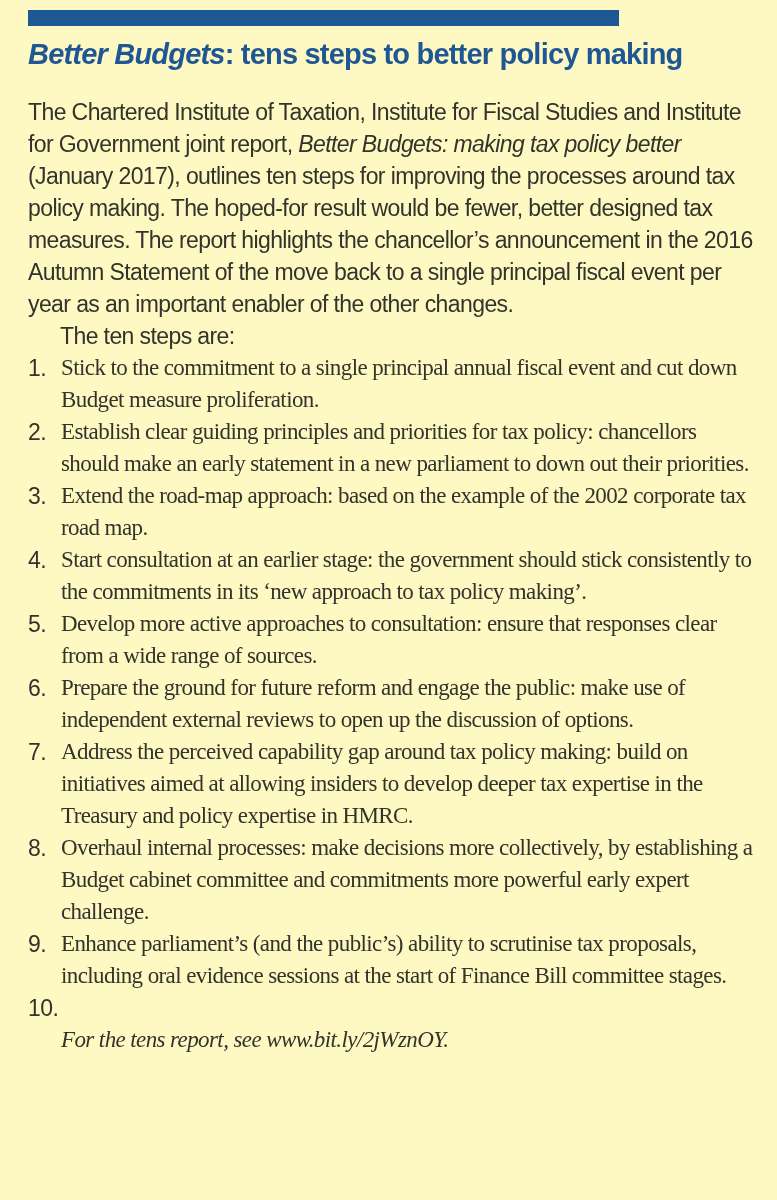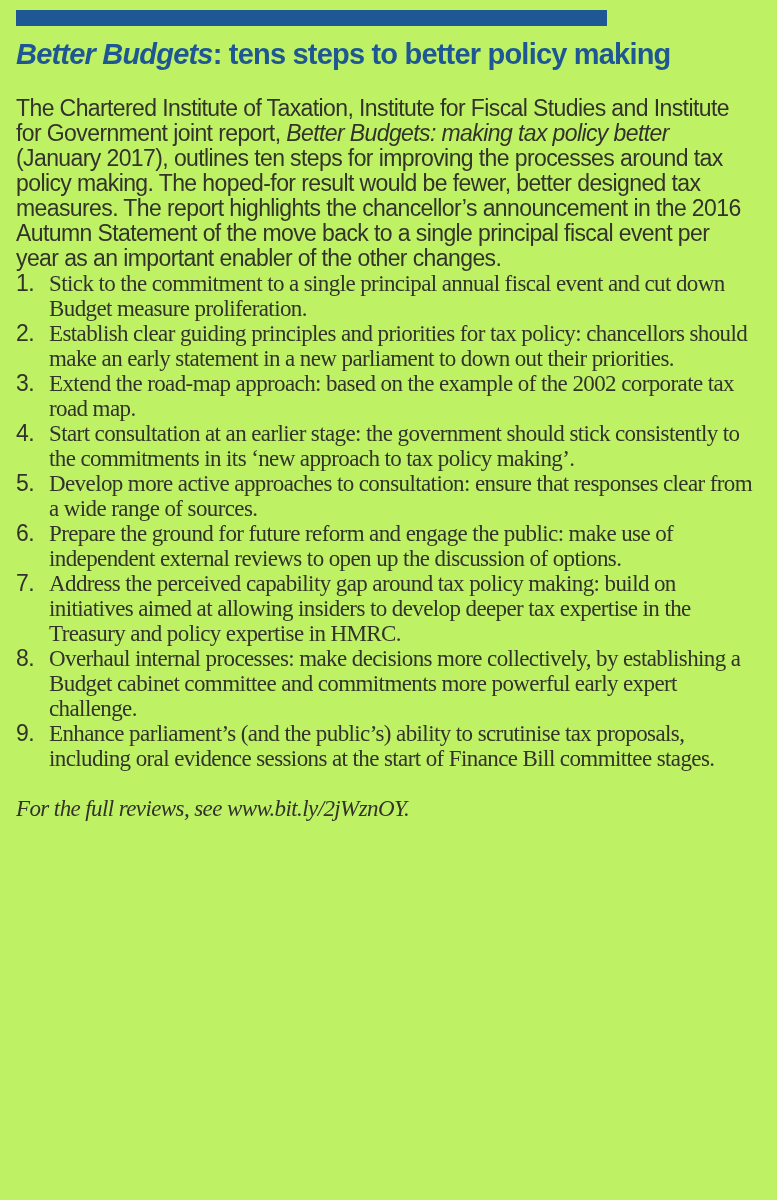--- a/index.html
+++ b/index.html
@@ -6,44 +6,44 @@
     margin: 0;
     padding: 0;
     background: #e9e5da;
     font-family: "Liberation Sans", sans-serif;
   }
   .page {
     position: relative;
     width: 777px;
     height: 1200px;
     box-sizing: border-box;
-    background: #bef264;
+    background: #fef9c3;
     color: #33322b;
-    padding: 10px 20px 0 16px;
+    padding: 10px 20px 0 28px;
     overflow: hidden;
   }
   .top-bar {
     width: 591px;
     height: 16px;
     background: #1f5795;
   }
   .page-title {
     margin: 12px 0 26px 0;
     font-size: 29px;
     line-height: 32px;
     font-weight: bold;
     letter-spacing: -0.8px;
     color: #1f5795;
   }
   .page-title .em {
     font-style: italic;
   }
   .body-text {
     font-size: 23px;
-    line-height: 25px;
+    line-height: 32px;
     letter-spacing: -0.6px;
     margin-top: 20px;
   }
   .intro {
     margin: 0;
   }
   .intro .em {
     font-style: italic;
   }
   .list-lead {
@@ -76,20 +76,21 @@
 <div class="page">
 
   <div class="top-bar"></div>
 
   <h1 class="page-title"><span class="em">Better Budgets</span><span>: tens steps to better policy making</span></h1>
 
   <div class="body-text">
 
     <p class="intro"><span>The Chartered Institute of Taxation, Institute for Fiscal Studies and Institute for Government joint report, </span><span class="em">Better Budgets: making tax policy better</span><span> (January 2017), outlines ten steps for improving the processes around tax policy making. The hoped-for result would be fewer, better designed tax measures. The report highlights the chancellor’s announcement in the 2016 Autumn Statement of the move back to a single principal fiscal event per year as an important enabler of the other changes.</span></p>
 
+    <p class="list-lead">The ten steps are:</p>
 
     <ol class="steps">
       <li class="step">
         <span class="step-num">1.</span>
         <span class="step-text">Stick to the commitment to a single principal annual fiscal event and cut down Budget measure proliferation.</span>
       </li>
       <li class="step">
         <span class="step-num">2.</span>
         <span class="step-text">Establish clear guiding principles and priorities for tax policy: chancellors should make an early statement in a new parliament to down out their priorities.</span>
       </li>
@@ -115,20 +116,21 @@
       </li>
       <li class="step">
         <span class="step-num">8.</span>
         <span class="step-text">Overhaul internal processes: make decisions more collectively, by establishing a Budget cabinet committee and commitments more powerful early expert challenge.</span>
       </li>
       <li class="step">
         <span class="step-num">9.</span>
         <span class="step-text">Enhance parliament’s (and the public’s) ability to scrutinise tax proposals, including oral evidence sessions at the start of Finance Bill committee stages.</span>
       </li>
       <li class="step">
+        <span class="step-num">10.</span>
         <span class="step-text"><br>
-          <span class="footnote">For the full reviews, see www.bit.ly/2jWznOY.</span>
+          <span class="footnote">For the tens report, see www.bit.ly/2jWznOY.</span>
         </span>
       </li>
     </ol>
 
   </div>
 </div>
 
 </body></html>

